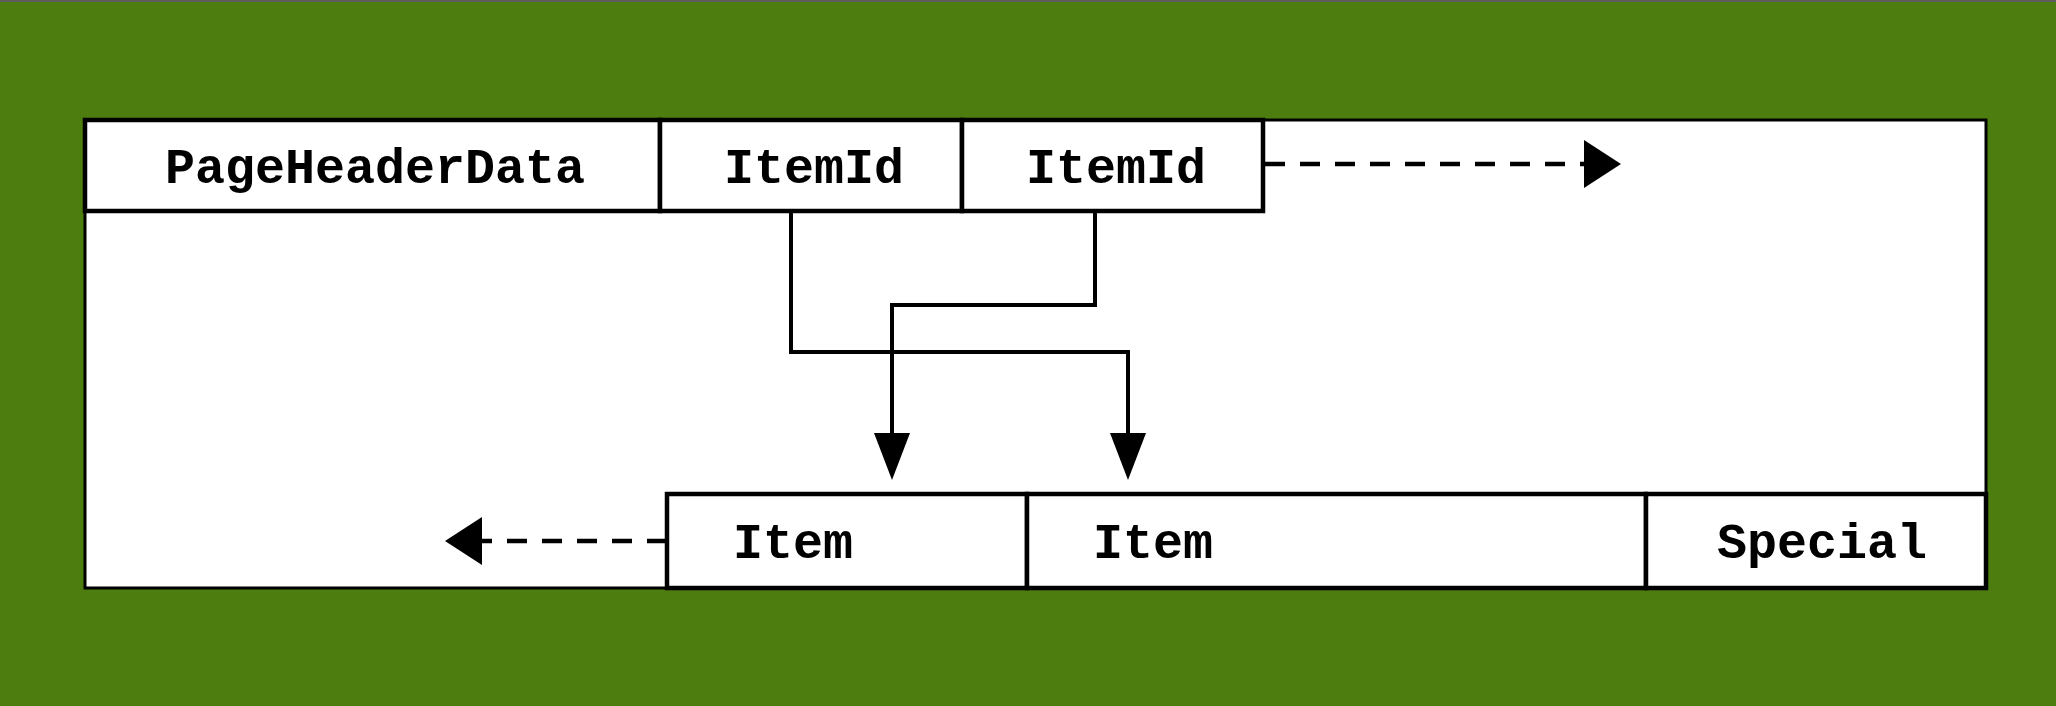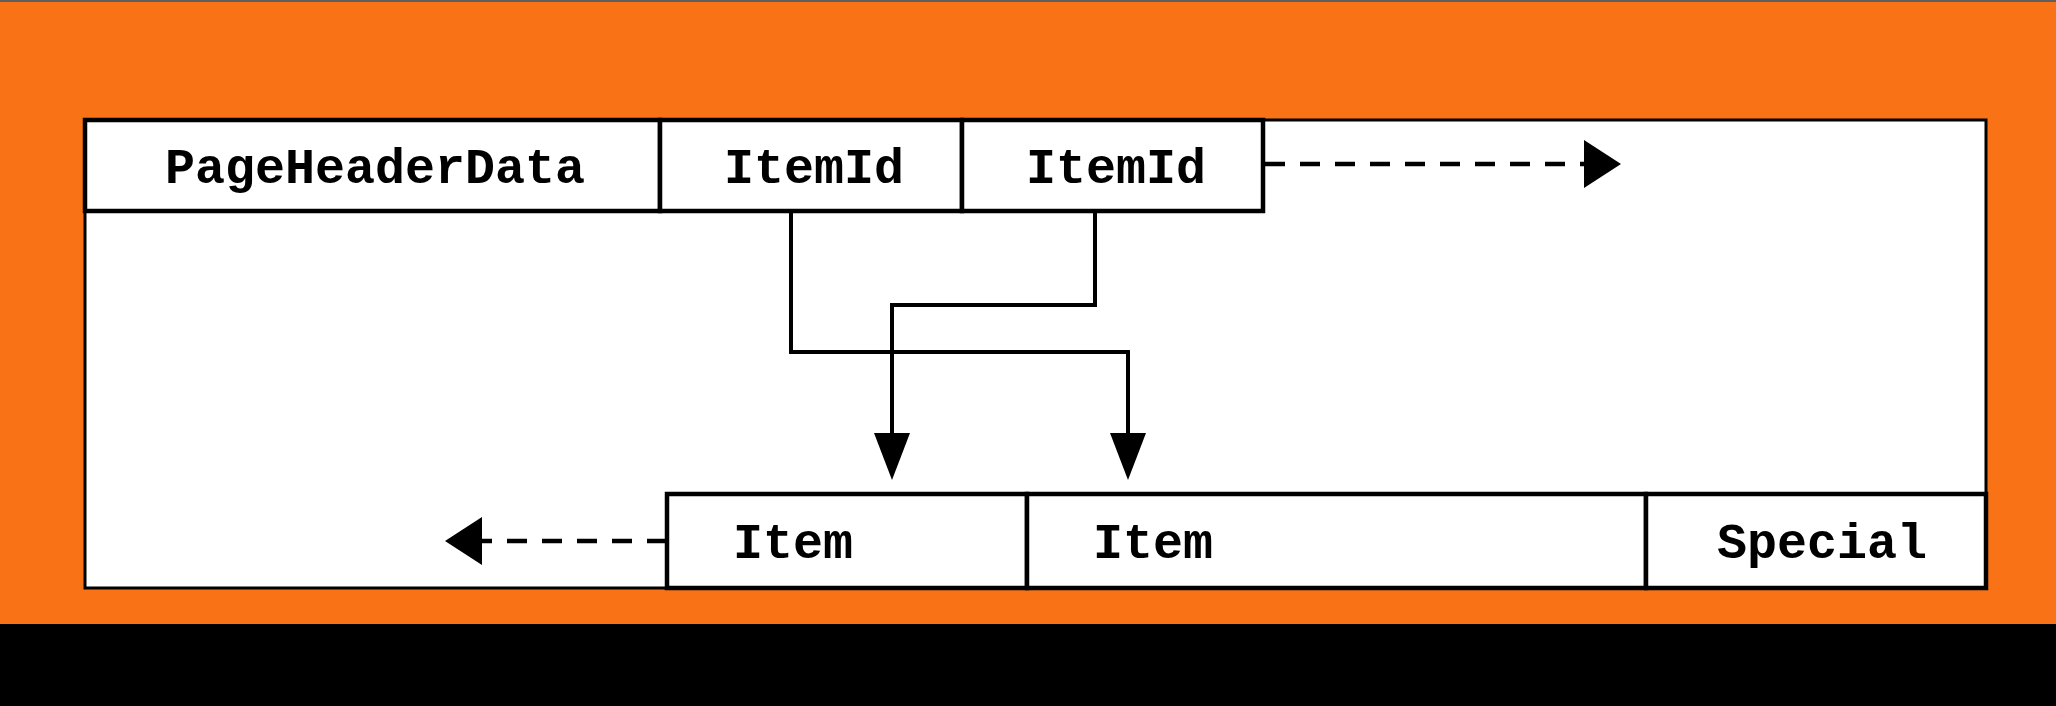--- a/index.html
+++ b/index.html
@@ -3,22 +3,22 @@
 <meta charset="utf-8">
 <style>
   html, body {
     margin: 0;
     padding: 0;
     background: #000000;
   }
   .canvas {
     position: relative;
     width: 2056px;
-    height: 624px;
-    background: #f97316;
+    height: 706px;
+    background: #4d7c0f;
     overflow: hidden;
   }
   .top-edge {
     position: absolute;
     top: 0;
     left: 0;
     width: 2056px;
     height: 2px;
     background: #5e5e5e;
   }

